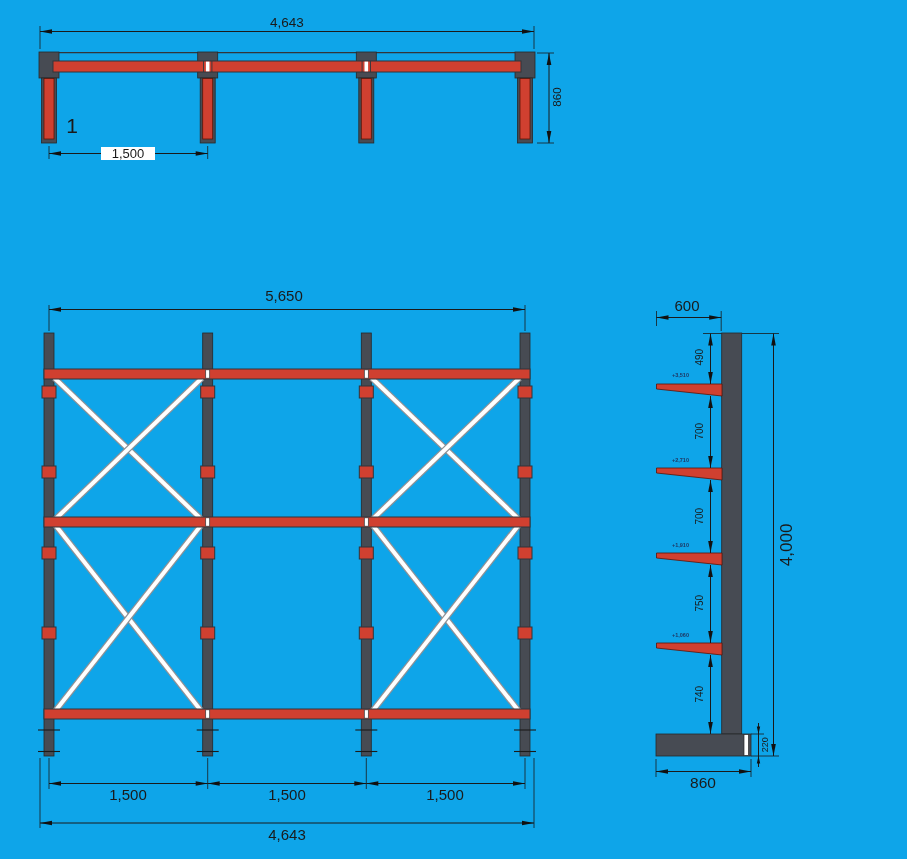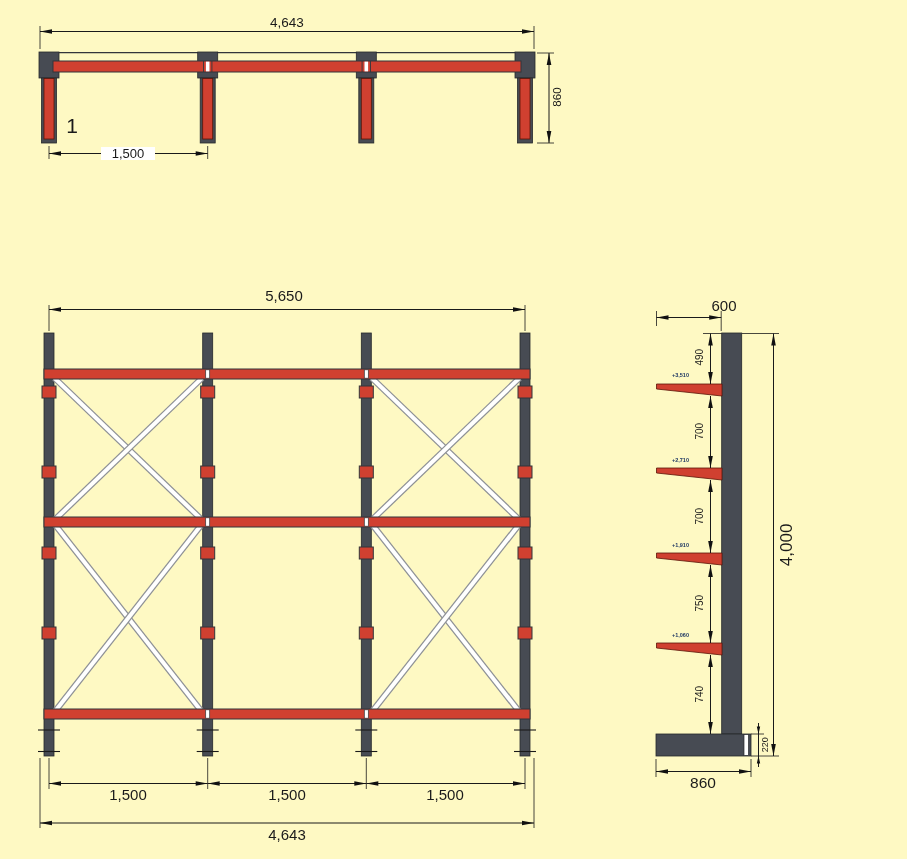--- a/index.html
+++ b/index.html
@@ -1,19 +1,19 @@
 <!DOCTYPE html>
 <html><head>
 <meta charset="utf-8">
 <style>
   html,body{margin:0;padding:0;background:#ffffff;}
   .canvas{
     position:relative;
     width:907px;height:859px;
-    background:#fef9c3;
+    background:#0ea5e9;
     font-family:"Liberation Sans","DejaVu Sans",sans-serif;
     color:#1a1a1a;
     overflow:hidden;
   }
   svg{position:absolute;left:0;top:0;}
   .dimtext{
     position:absolute;
     text-align:center;
     color:#1a1a1a;
     line-height:1.05;
@@ -239,21 +239,21 @@
 <div class="dimtext whitebg" style="left:101px;top:146.5px;width:54px;font-size:13px;">1,500</div>
 <div class="dimtext rot" style="left:537px;top:91px;width:40px;font-size:11.5px;">860</div>
 <div class="dimtext" style="left:62px;top:115px;width:20px;font-size:21px;">1</div>
 
 <div class="dimtext" style="left:244px;top:288px;width:80px;font-size:15px;">5,650</div>
 <div class="dimtext" style="left:98px;top:786.5px;width:60px;font-size:15px;">1,500</div>
 <div class="dimtext" style="left:257px;top:786.5px;width:60px;font-size:15px;">1,500</div>
 <div class="dimtext" style="left:415px;top:786.5px;width:60px;font-size:15px;">1,500</div>
 <div class="dimtext" style="left:247px;top:827px;width:80px;font-size:15px;">4,643</div>
 
-<div class="dimtext" style="left:694px;top:298px;width:60px;font-size:15px;">600</div>
+<div class="dimtext" style="left:657px;top:298px;width:60px;font-size:15px;">600</div>
 <div class="dimtext rot" style="left:678px;top:352px;width:44px;font-size:10px;">490</div>
 <div class="dimtext rot" style="left:678px;top:426px;width:44px;font-size:10px;">700</div>
 <div class="dimtext rot" style="left:678px;top:510.5px;width:44px;font-size:10px;">700</div>
 <div class="dimtext rot" style="left:678px;top:598px;width:44px;font-size:10px;">750</div>
 <div class="dimtext rot" style="left:678px;top:688.5px;width:44px;font-size:10px;">740</div>
 <div class="lvl" style="left:659px;top:373px;">+3,510</div>
 <div class="lvl" style="left:659px;top:457.5px;">+2,710</div>
 <div class="lvl" style="left:659px;top:542.5px;">+1,910</div>
 <div class="lvl" style="left:659px;top:632.5px;">+1,060</div>
 <div class="dimtext rot" style="left:757px;top:536px;width:60px;font-size:17px;">4,000</div>

